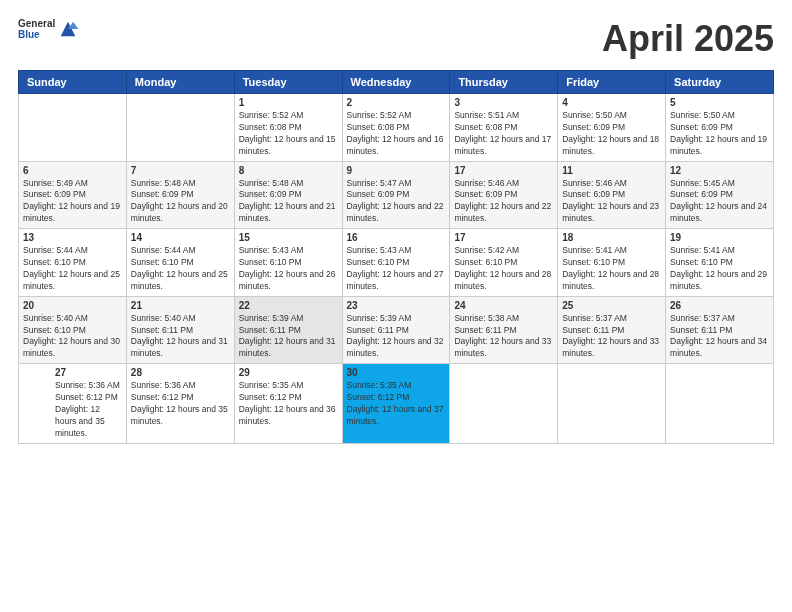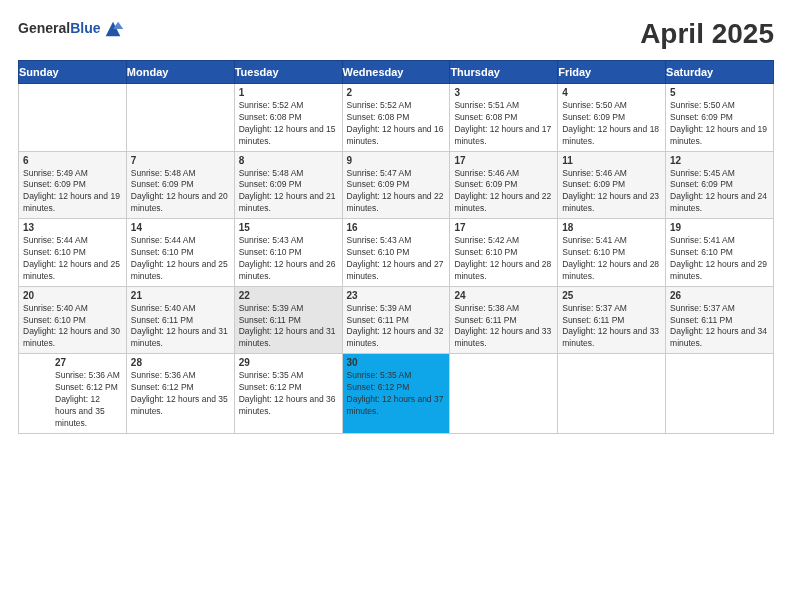--- a/index.html
+++ b/index.html
@@ -21,59 +21,59 @@
       justify-content: space-between;
       align-items: flex-start;
       margin-bottom: 10px;
     }
     .logo {
       display: flex;
       align-items: center;
     }
     .logo-text {
       display: flex;
-      flex-direction: row;
-      font-size: 14px;
+      flex-direction: column;
+      font-size: 10px;
       font-weight: bold;
       line-height: 1.1;
     }
     .logo-text .general {
       color: #333;
     }
     .logo-text .blue {
       color: #2255aa;
     }
     .logo-icon {
       width: 22px;
       height: 22px;
       margin-left: 2px;
     }
     .title-block {
       text-align: right;
     }
     .title-block .month-year {
-      font-size: 28px;
+      font-size: 36px;
       font-weight: bold;
       color: #333;
     }
     .title-block .location {
       font-size: 13px;
       color: #333;
     }
     .calendar {
       width: 100%;
       border-collapse: collapse;
       border: 1px solid #bbb;
     }
     .calendar th {
       background: #2255aa;
       color: #fff;
       font-size: 11px;
       font-weight: bold;
-      padding: 5px 0;
+      padding: 5px 8px;
       text-align: left;
       border: 1px solid #1a4488;
       margin-left: 40px;
     }
     .calendar td {
       vertical-align: top;
       border: 1px solid #ccc;
       padding: 3px 4px;
       width: 107px;
       min-height: 80px;

